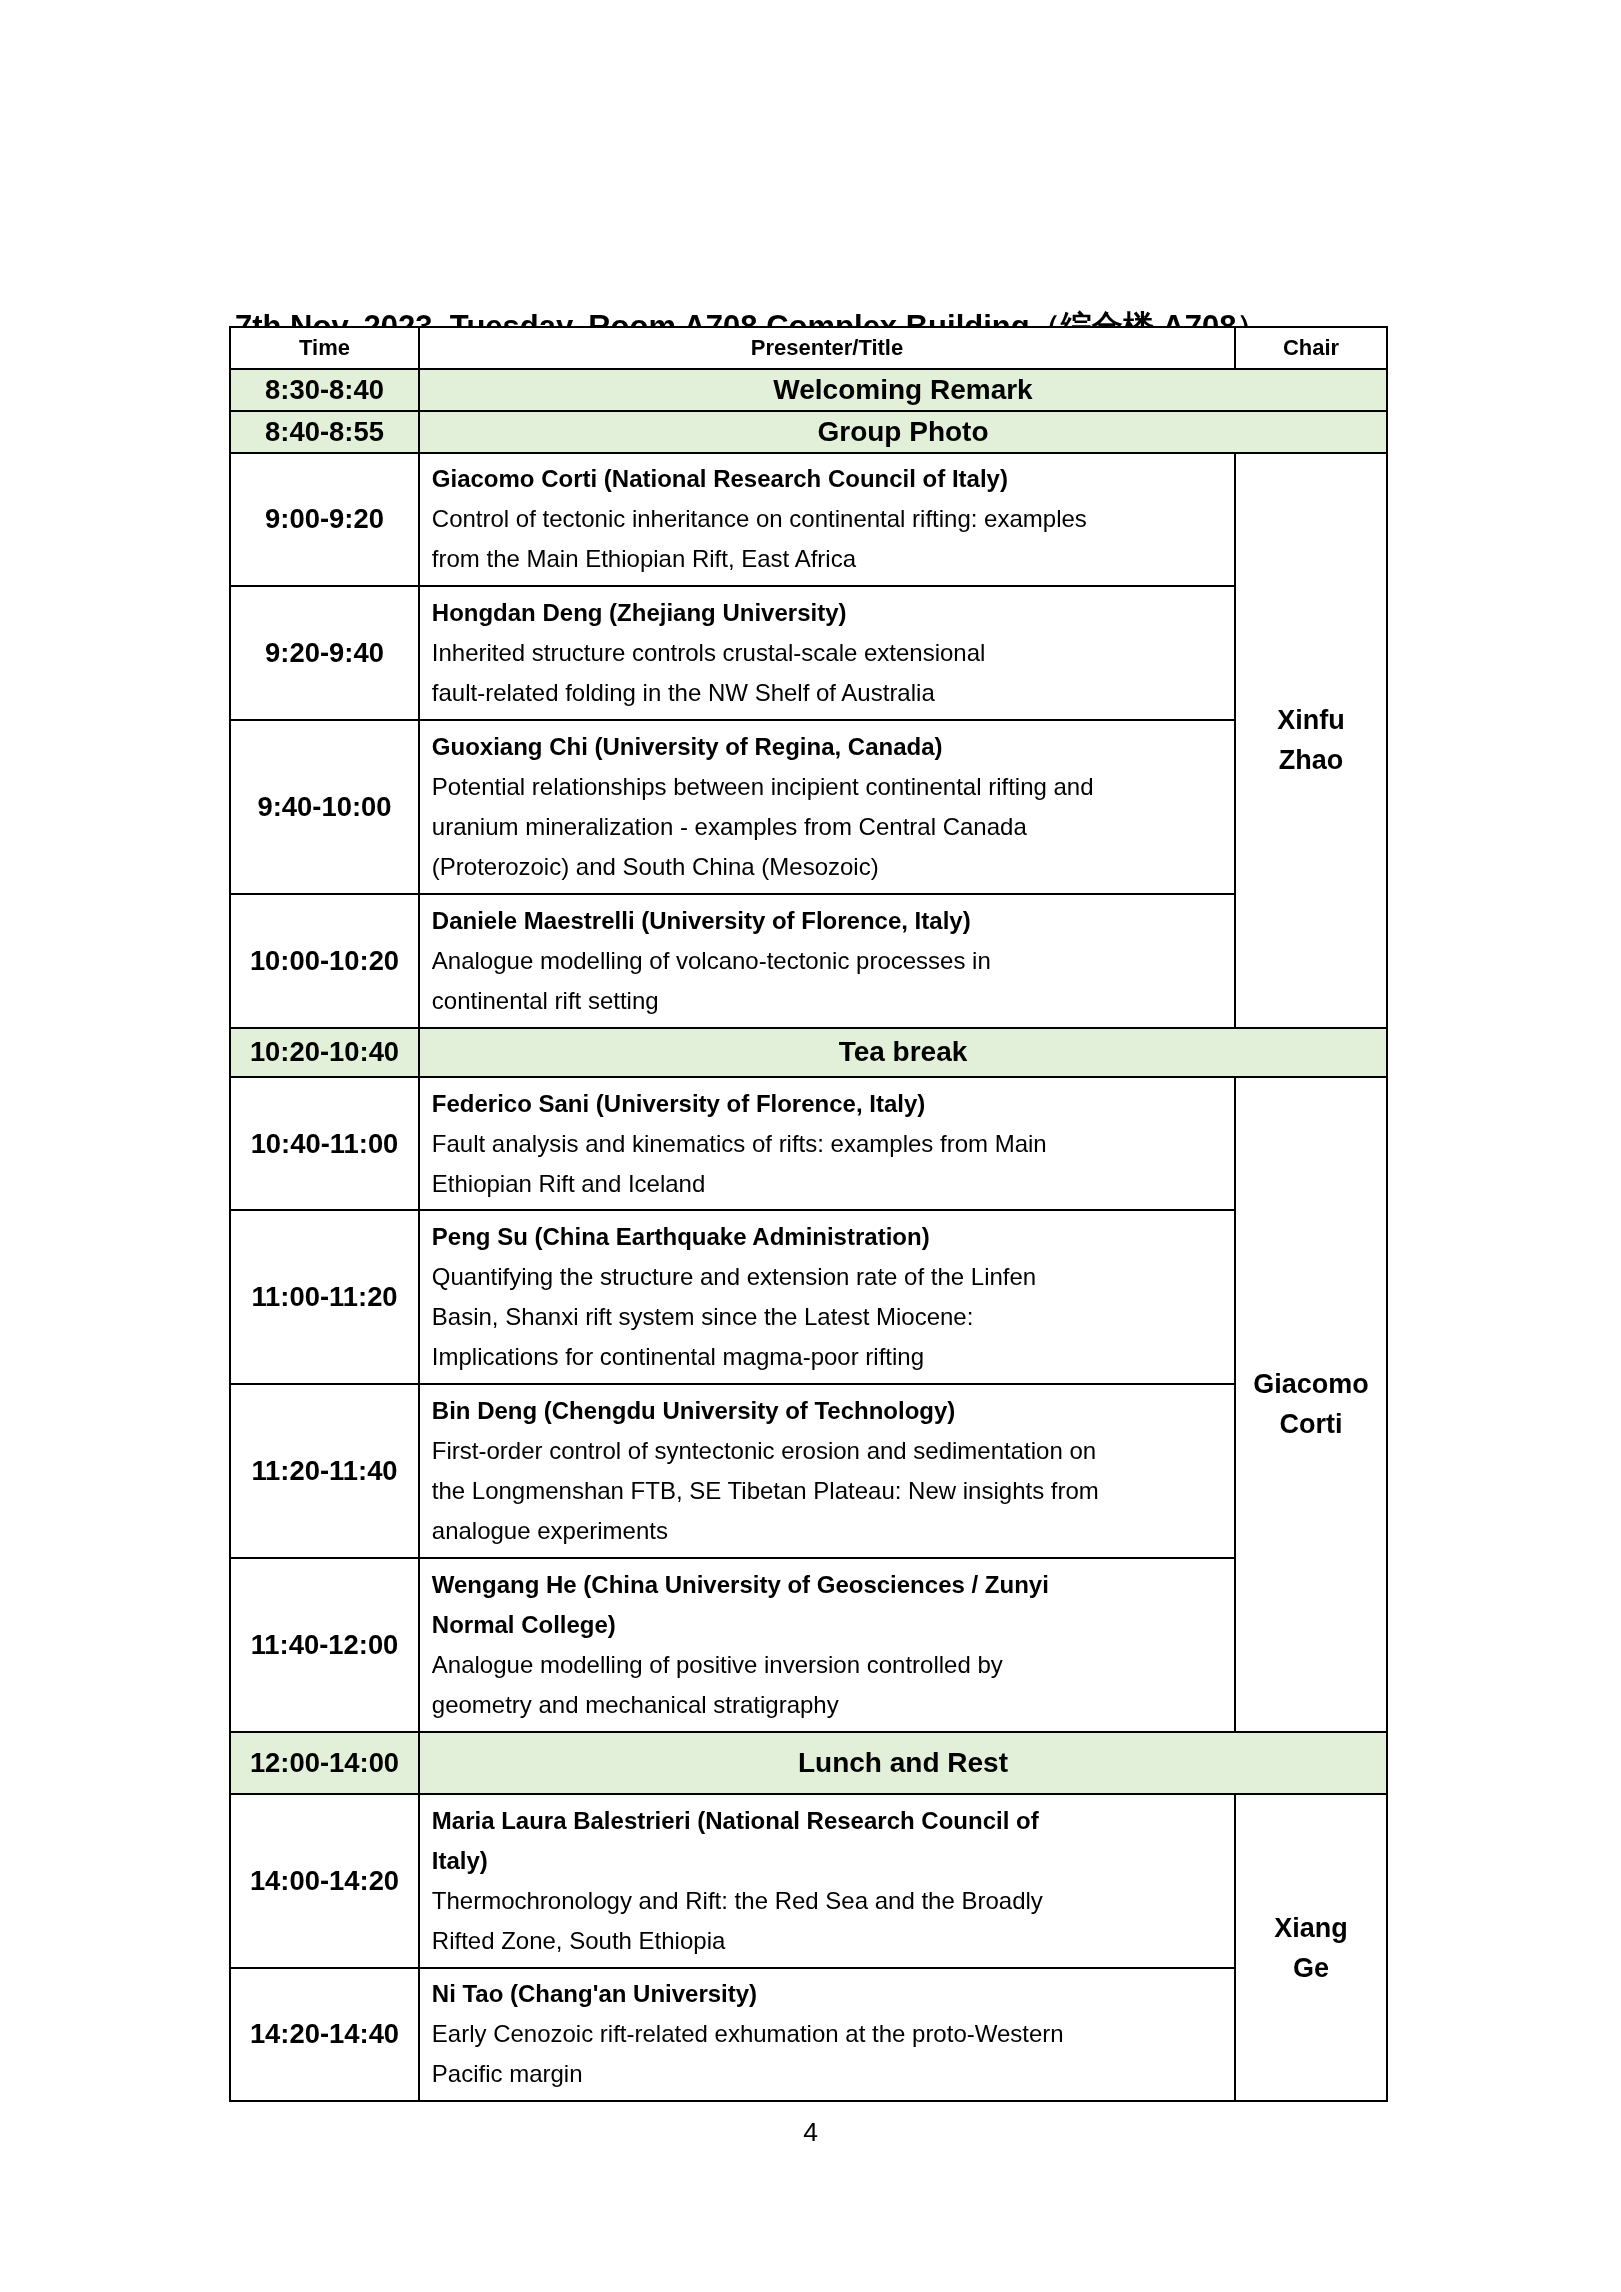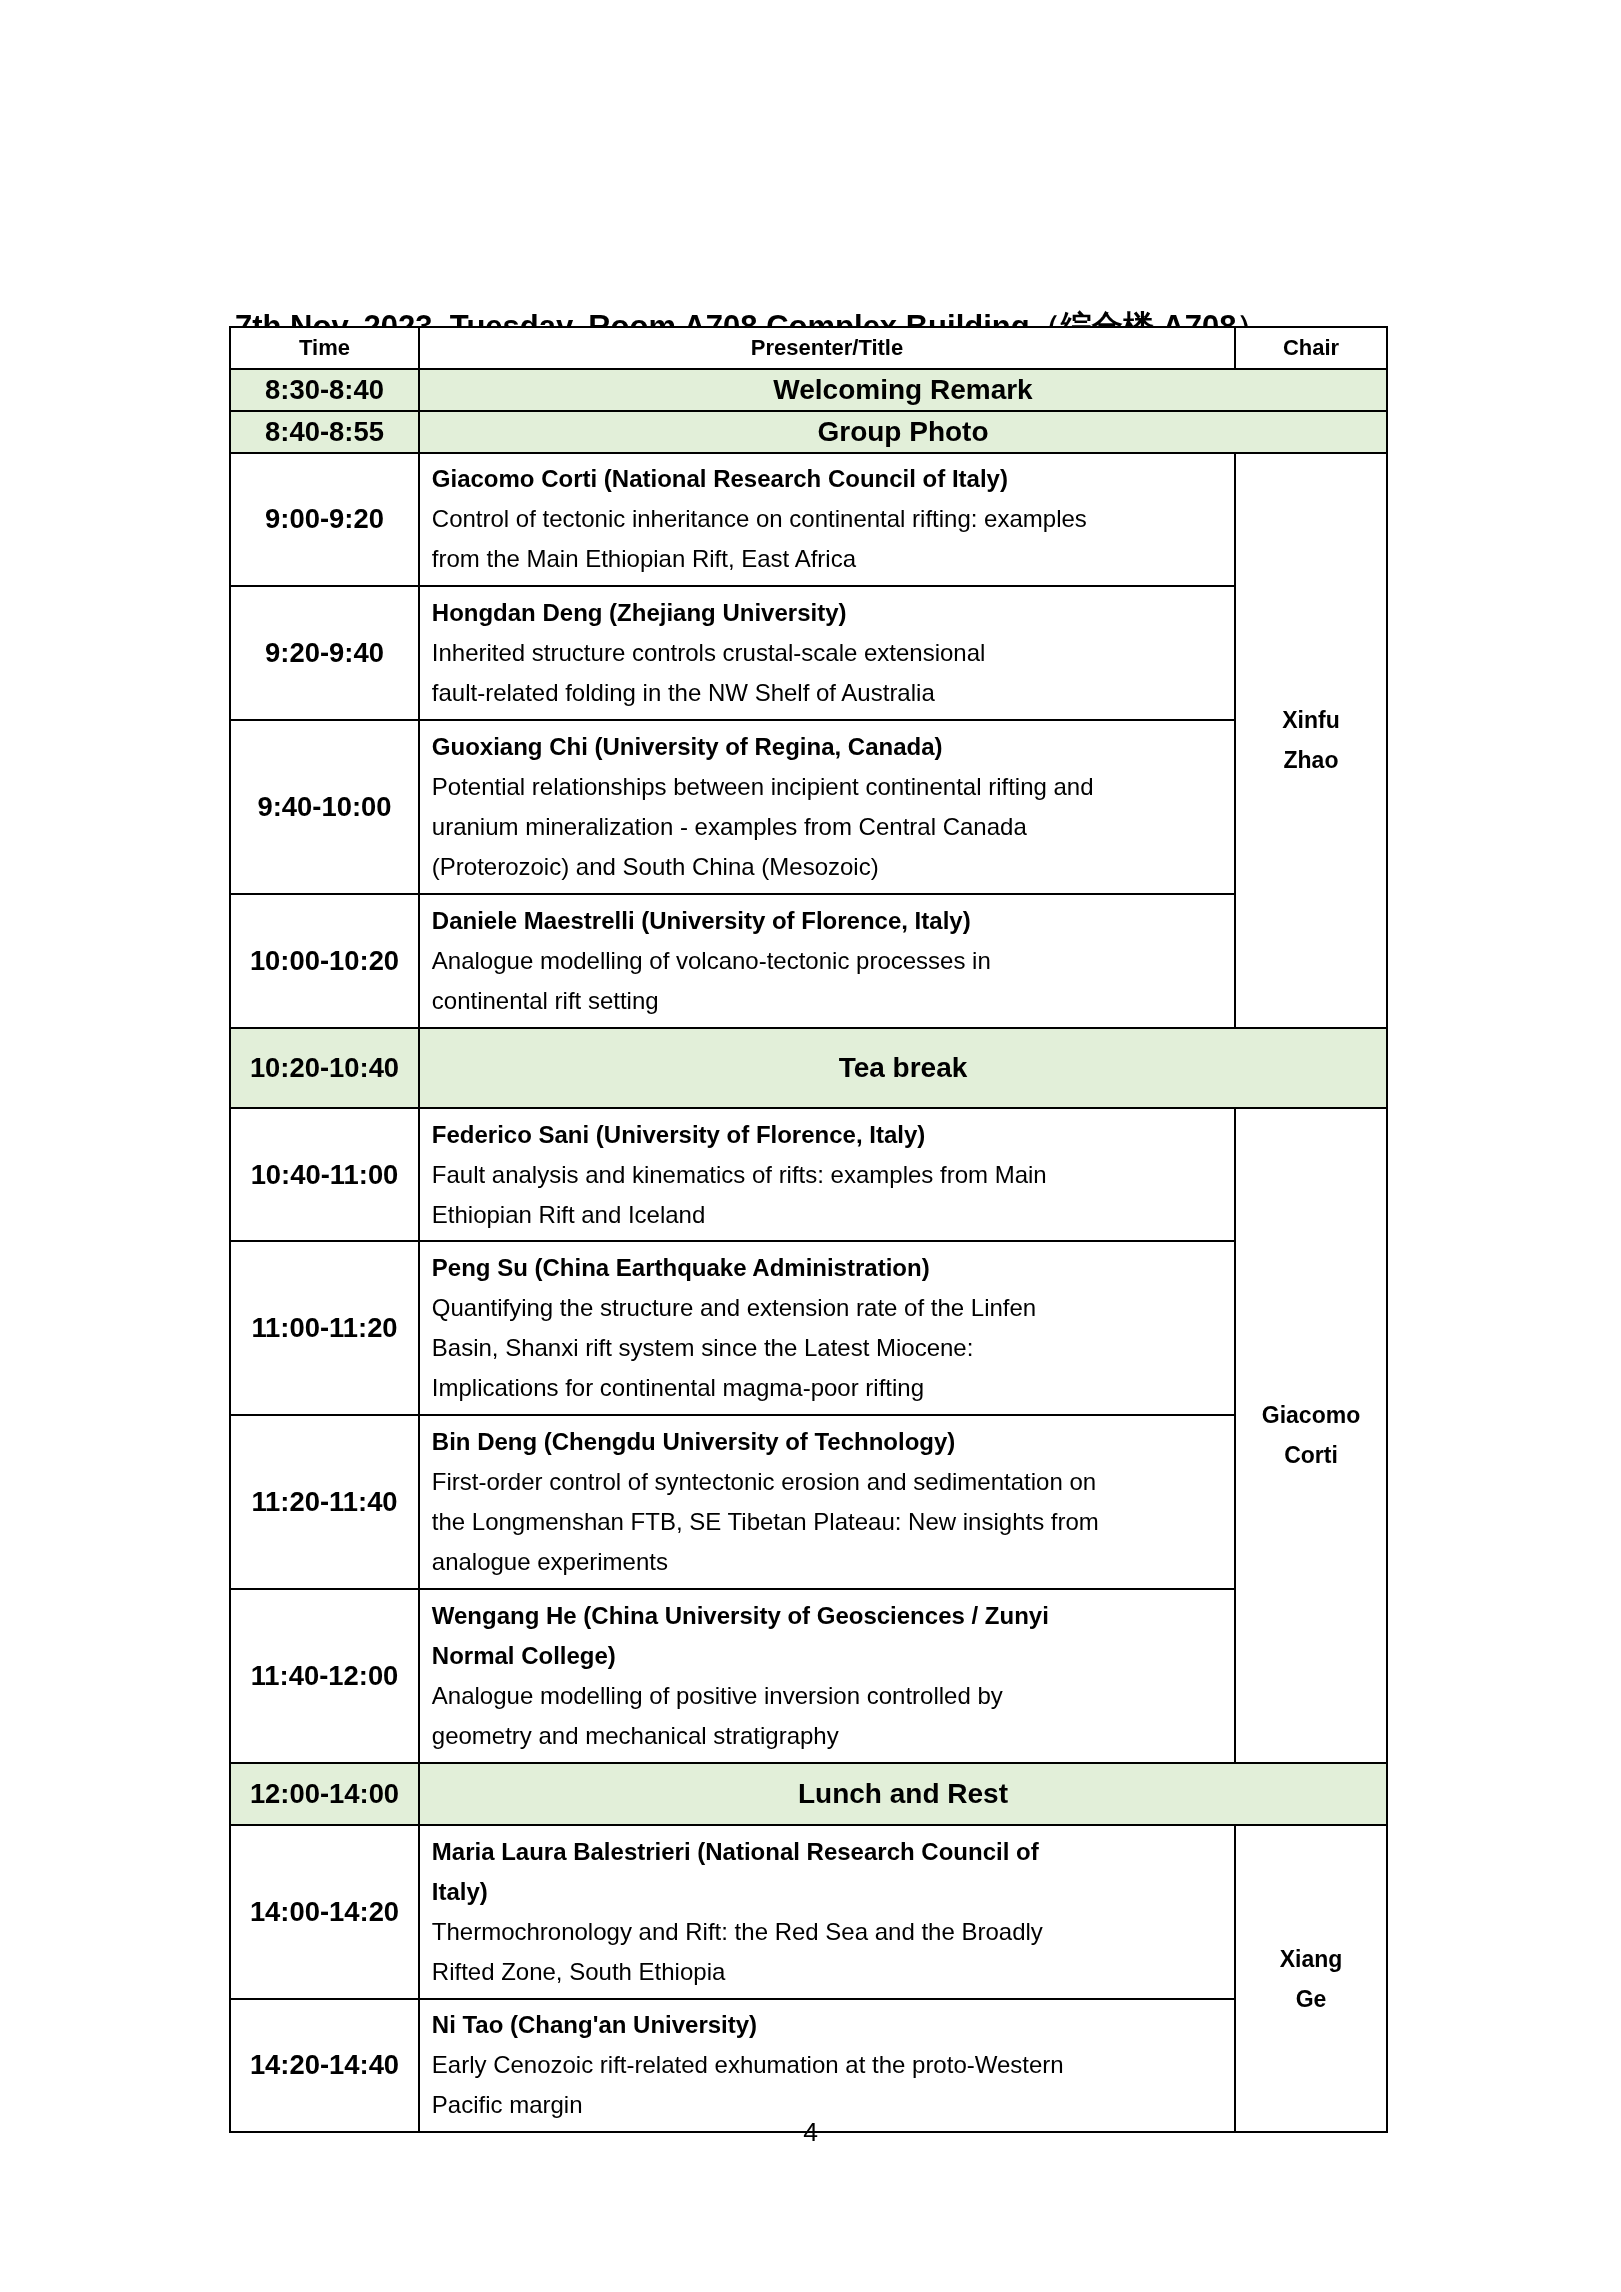--- a/index.html
+++ b/index.html
@@ -70,37 +70,37 @@
   }
   .presenter {
     font-weight: bold;
     white-space: pre-line;
   }
   .talk-title {
     font-weight: normal;
     white-space: pre-line;
   }
   td.chair {
-    font-size: 23px;
+    font-size: 27px;
     font-weight: bold;
     text-align: center;
     vertical-align: middle;
     white-space: pre-line;
     line-height: 40px;
     padding: 2px 3.9px;
   }
   tr.break td { background: var(--break-row-green, #E2EFD9); }
   tr.break td.label {
     font-size: 28px;
     font-weight: bold;
     text-align: center;
     padding: 2px 8px;
   }
   tr.break-compact { height: 32px; }
-  tr.break-tea     { height: 80px; }
+  tr.break-tea     { height: 49px; }
   tr.break-lunch   { height: 62px; }
   .page-number {
     position: absolute;
     left: 0;
     top: 2117px;
     width: 100%;
     text-align: center;
     font-size: 26.5px;
     color: #000000;
   }

